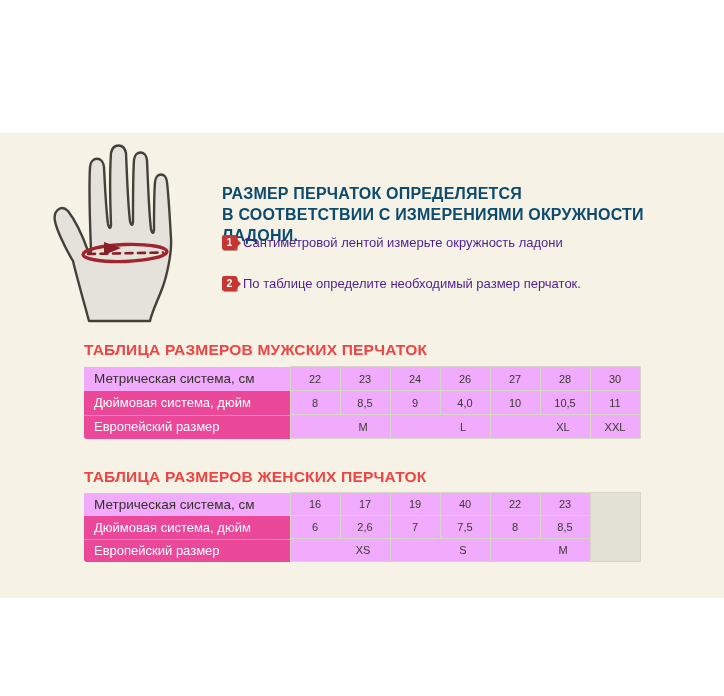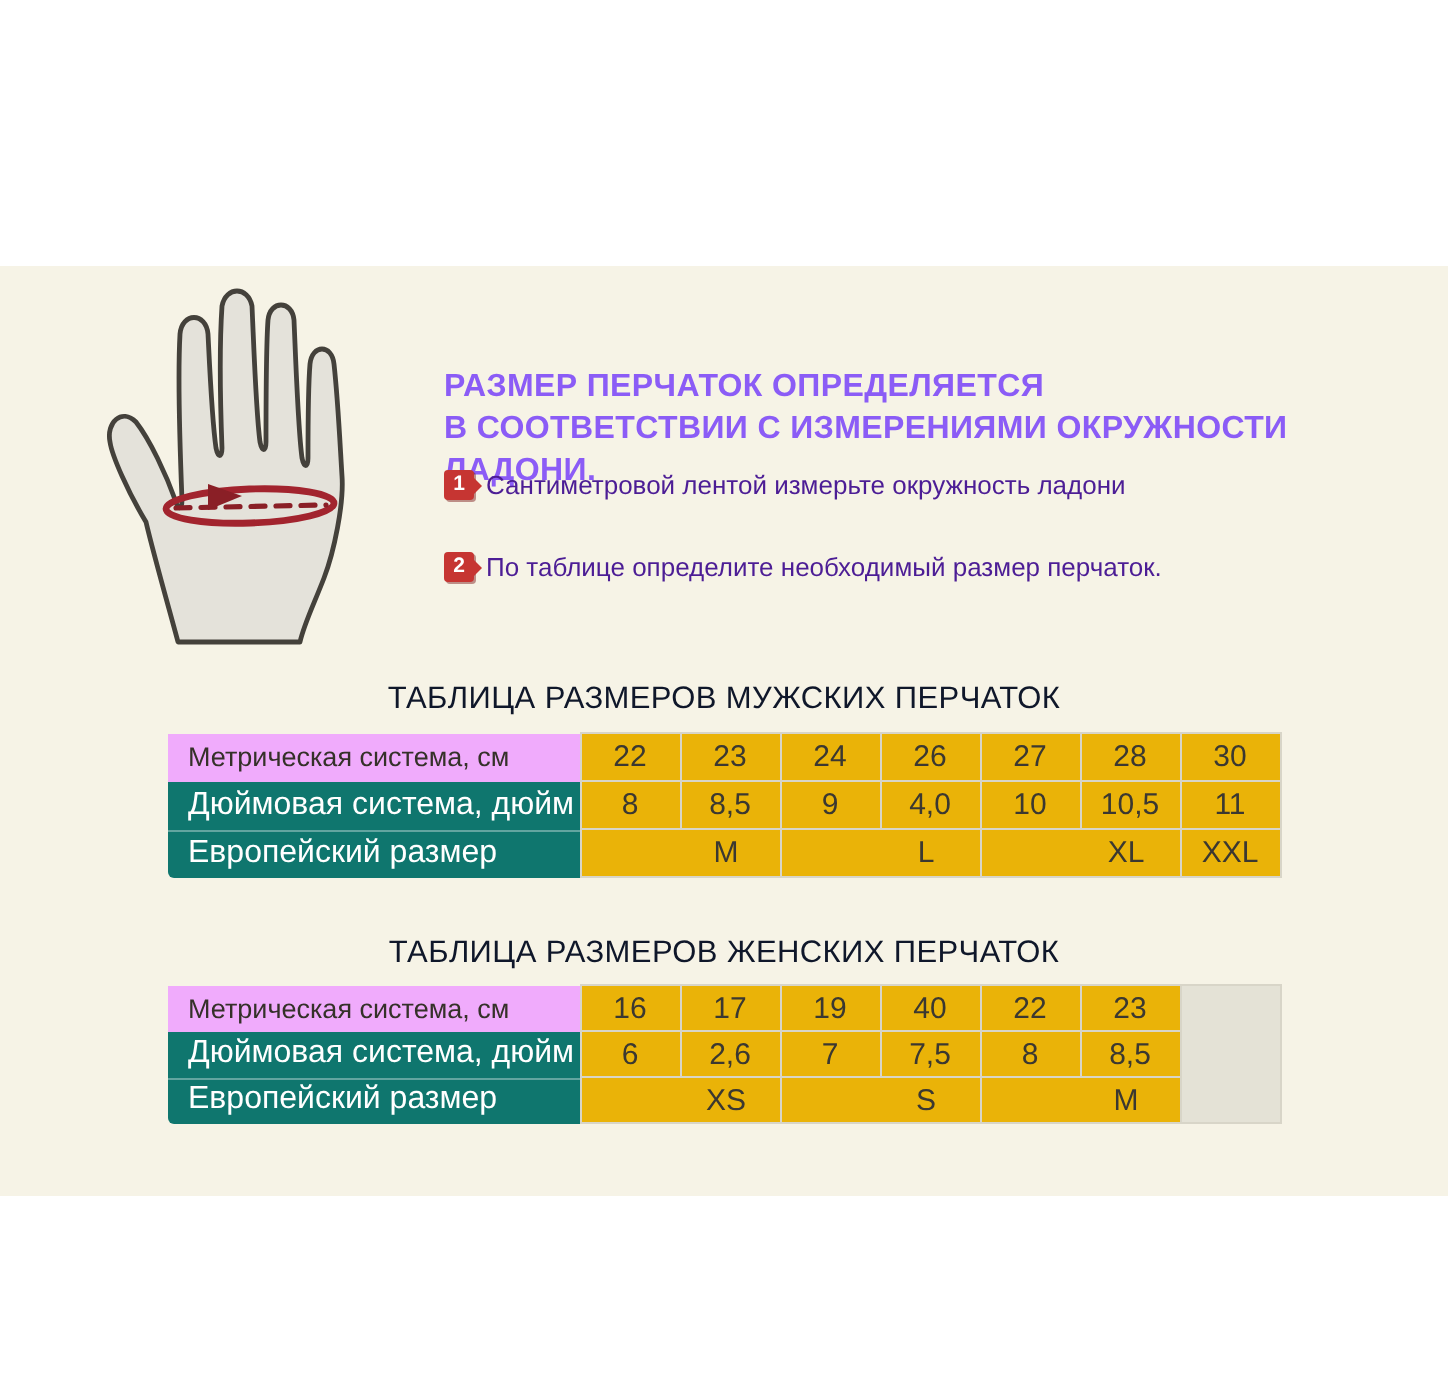--- a/index.html
+++ b/index.html
@@ -12,21 +12,21 @@
   .panel{
     position:absolute;left:0;top:133px;width:724px;height:465px;
     background:#f6f3e6;
   }
   
   .hand-svg{position:absolute;left:30px;top:130px;width:200px;height:200px;}
 
   
   .main-title{
     position:absolute;left:222px;top:183px;width:480px;
-    font-size:16px;line-height:21px;font-weight:700;color:#8b5cf6;
+    font-size:16px;line-height:21px;font-weight:700;color:#0c4a6e;
     letter-spacing:.2px;
   }
   .step{position:absolute;left:222px;}
   .step-1{top:234px;}
   .step-2{top:275px;}
   .step-badge{
     position:absolute;left:0;top:1px;width:15px;height:15px;
     background:#c63532;border-radius:2px;
     box-shadow:1px 1px 0 rgba(120,20,20,.45);
   }
@@ -40,46 +40,46 @@
     color:#fff;font-size:10.5px;font-weight:700;line-height:15px;text-align:center;
   }
   .step-text{
     margin-left:21px;font-size:13px;line-height:17px;color:#4c1d95;
     white-space:nowrap;
   }
   .step-line{display:block;}
 
   
   .table-title{
-    position:absolute;left:84px;width:556px;text-align:center;
-    font-size:15.5px;font-weight:400;color:#0f172a;letter-spacing:.2px;
+    position:absolute;left:84px;width:556px;text-align:left;
+    font-size:15.5px;font-weight:700;color:#ef4444;letter-spacing:.2px;
   }
   .title-men{top:341px;}
   .title-women{top:468px;}
   table.size-table{
     position:absolute;left:84px;border-collapse:collapse;table-layout:fixed;
   }
   .table-men{top:366px;}
   .table-women{top:492px;}
   .c-label{width:206px;}
   .c-num{width:50px;}
   .table-men tr{height:24px;}
   .table-women tr{height:23px;}
   td.num{
-    border:1px solid #d8d5c8;background:#eab308;
-    text-align:center;font-size:15px;color:#3b3831;padding:0;
+    border:1px solid #d8d5c8;background:#f0abfc;
+    text-align:center;font-size:11px;color:#3b3831;padding:0;
   }
   td.span2{padding-left:46px;}
   td.gray-block{border:1px solid #d8d5c8;background:#e4e2d6;padding:0;}
   th{font-weight:400;padding:0 0 0 10px;text-align:left;}
   th.metric-lbl{
     background:#f0abfc;font-size:13.5px;color:#353129;
   }
   th.red-lbl{
-    background:#0f766e;color:#ffffff;font-size:16px;
+    background:#ec4899;color:#ffffff;font-size:13px;
   }
   tr.row-euro th.red-lbl{
     box-shadow:inset 0 1px 0 rgba(255,255,255,.35);
     border-radius:0 0 0 3px;
     margin-left:12px;
   }
 </style>
 </head>
 <body>
 

